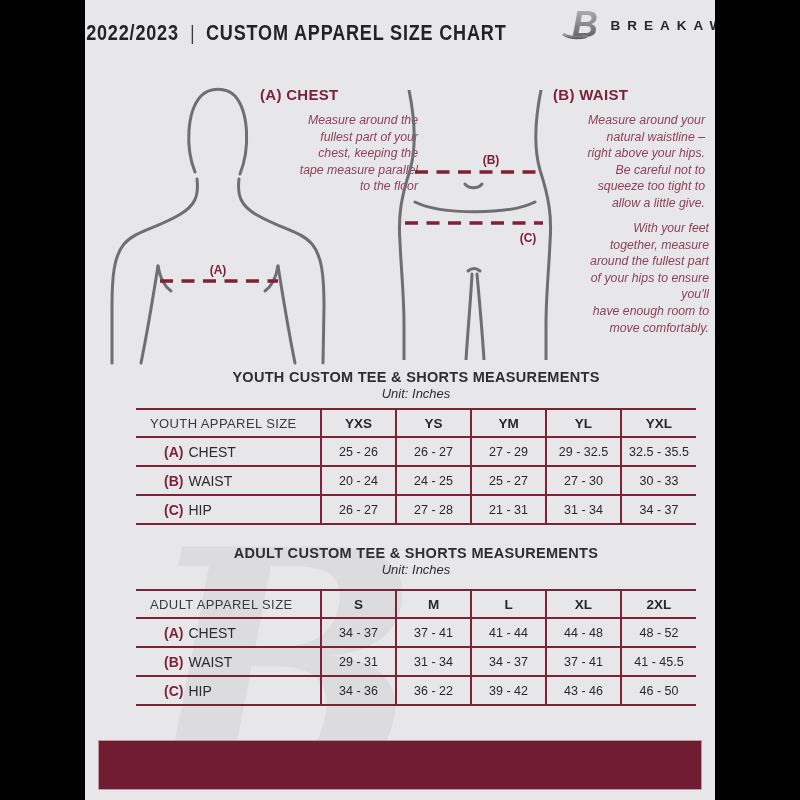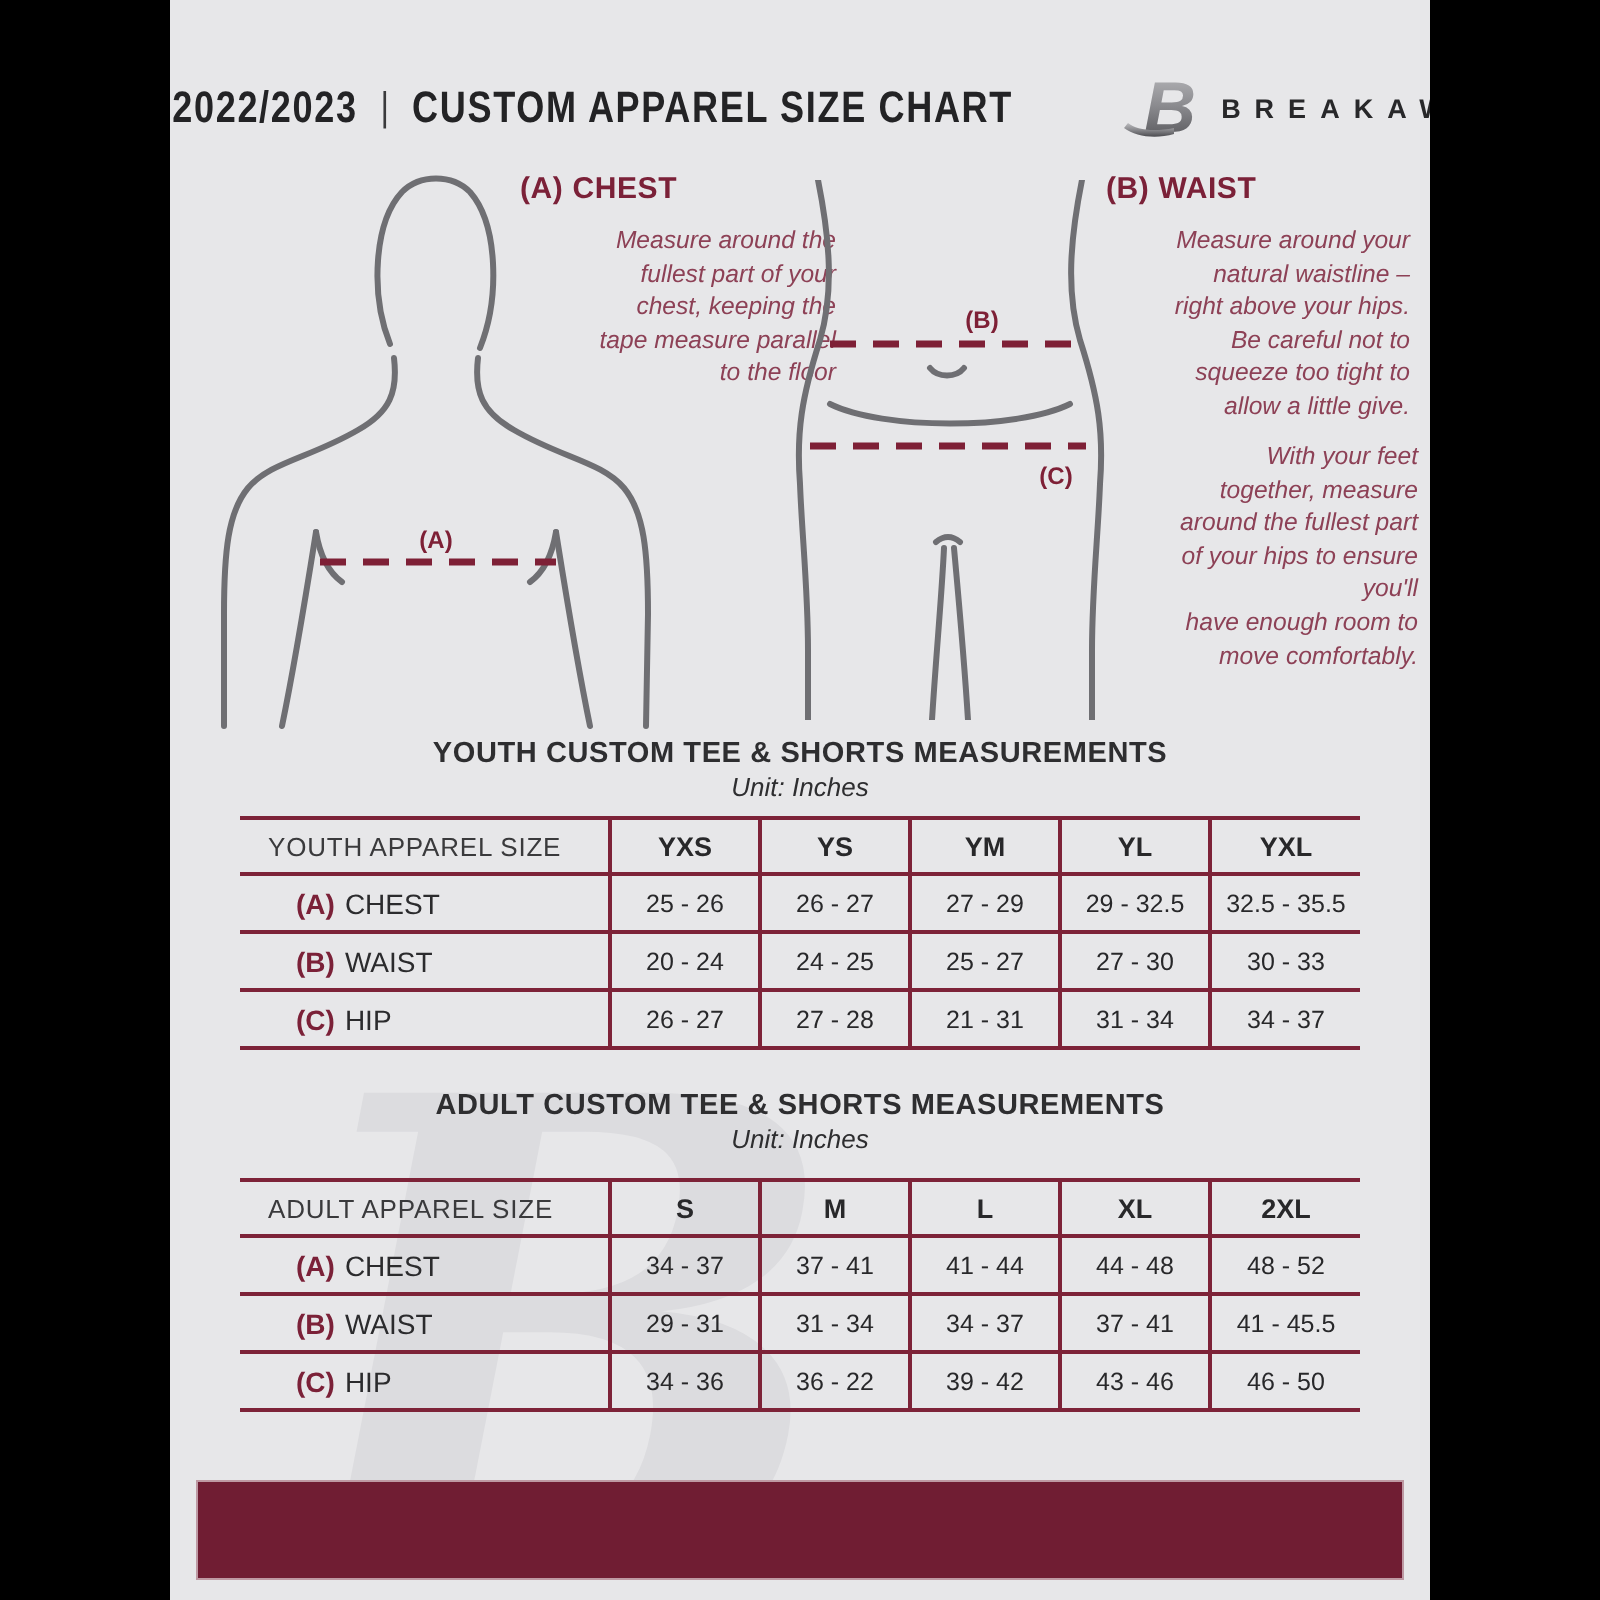--- a/index.html
+++ b/index.html
@@ -18,38 +18,38 @@
   body{font-family:"Liberation Sans",sans-serif;background:#000;position:relative;overflow:hidden;}
   .frame{position:absolute;left:0;top:0;width:800px;height:800px;background:#000;}
   .page{position:absolute;left:85px;top:0;width:630px;height:800px;background:var(--pagebg);overflow:hidden;}
 
   
   .watermark{position:absolute;left:58px;top:520px;z-index:0;font-family:"DejaVu Serif",serif;
     font-weight:bold;font-style:italic;font-size:330px;line-height:0.92;color:var(--watermark);
     letter-spacing:-10px;user-select:none;}
 
   
-  .header{position:absolute;left:0;top:34px;width:100%;height:40px;display:flex;align-items:center;justify-content:center;z-index:2;}
+  .header{position:absolute;left:0;top:6px;width:100%;height:40px;display:flex;align-items:flex-end;justify-content:center;z-index:2;}
   .title-wrap{display:flex;align-items:center;gap:12px;transform:scaleX(.82);transform-origin:center center;white-space:nowrap;}
   .season,.page-title{font-weight:bold;font-size:22px;letter-spacing:1px;color:#232325;}
   .divider{font-size:20px;font-weight:normal;color:#3a3a3c;padding:0 2px;}
   .brand{display:flex;align-items:center;gap:10px;margin-left:6px;}
   .brand-name{font-weight:bold;font-size:13.5px;letter-spacing:7px;color:#28282a;white-space:nowrap;}
 
   
   .figures{position:absolute;left:0;top:70px;width:100%;height:300px;z-index:1;}
   .fig{position:absolute;}
   .guide-heading{font-weight:bold;font-size:15px;letter-spacing:.3px;color:var(--heading);margin-bottom:9px;}
   .guide-body{font-style:italic;font-size:12.3px;line-height:1.35;color:var(--bodytext);white-space:pre-line;text-align:right;}
   .chest-text{position:absolute;left:175px;top:16px;width:158px;}
   .waist-text{position:absolute;left:468px;top:16px;width:152px;}
   .hips-text{position:absolute;left:468px;top:150px;width:156px;}
 
   
-  .table-block{position:absolute;left:0;width:100%;text-align:center;z-index:1;}
+  .table-block{position:absolute;left:16px;width:100%;text-align:center;z-index:1;}
   .youth-block{top:368px;}
   .adult-block{top:544px;}
   .table-title{font-weight:bold;font-size:14.5px;letter-spacing:.3px;color:#2e2e30;line-height:18px;}
   .unit-label{font-style:italic;font-size:13px;color:#2e2e30;line-height:16px;}
   table.size-table{width:560px;margin:0 auto;border-collapse:collapse;table-layout:fixed;background:transparent;}
   .youth-block table.size-table{margin-top:6px;}
   .adult-block table.size-table{margin-top:11px;}
   table.size-table tr{border-top:2px solid var(--line);}
   table.size-table{border-bottom:2px solid var(--line);}
   table.size-table th,table.size-table td{border-left:2px solid var(--line);}

